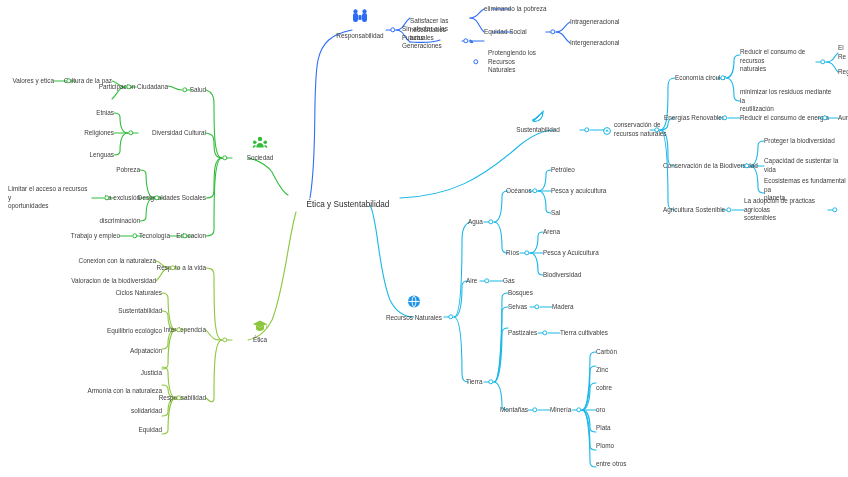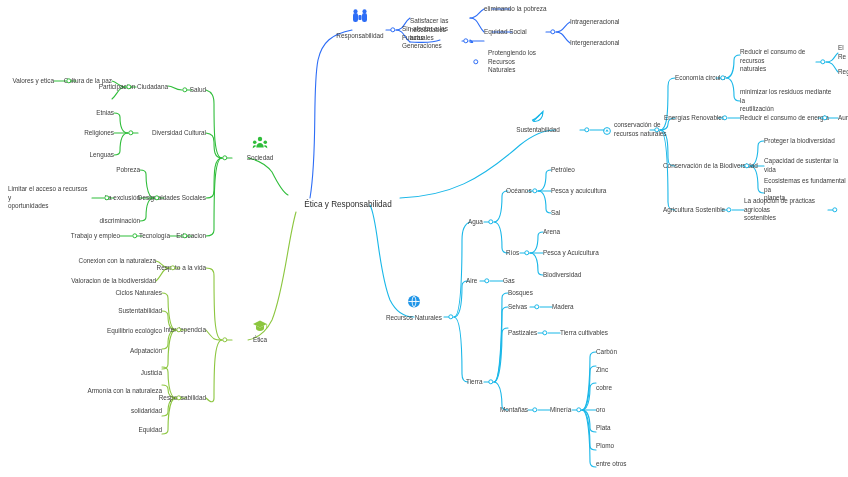--- a/index.html
+++ b/index.html
@@ -176,21 +176,21 @@
 
         <path d="M186,398 C180,398 182,398 179,398"></path>
         <path d="M176,398 C168,398 168,374 168,372 C168,368 166,367 162,367"></path>
         <path d="M176,398 C168,398 168,391 168,389 C168,386 166,385 162,385"></path>
         <path d="M176,398 C168,398 168,410 168,412 C168,415 166,416 162,416"></path>
         <path d="M176,398 C168,398 168,426 168,430 C168,433 166,434 162,434"></path>
       </g>
     </g>
   </svg>
 
-  <div class="node c root" style="left:348px;top:205px;">Ética y Responsabilidad</div>
+  <div class="node c root" style="left:348px;top:205px;">Ética y Sustentabilidad</div>
 
   <div class="icon" style="left:360px;top:18px;">
     <svg width="16" height="14" viewBox="0 0 16 14">
       <g fill="#2d6df6">
         <rect x="1" y="4" width="5" height="9" rx="2.2"></rect>
         <rect x="10" y="4" width="5" height="9" rx="2.2"></rect>
         <rect x="6.4" y="6" width="3.2" height="5" rx="1"></rect>
         <circle cx="3.5" cy="2.4" r="2.1"></circle>
         <circle cx="12.5" cy="2.4" r="2.1"></circle>
       </g>

